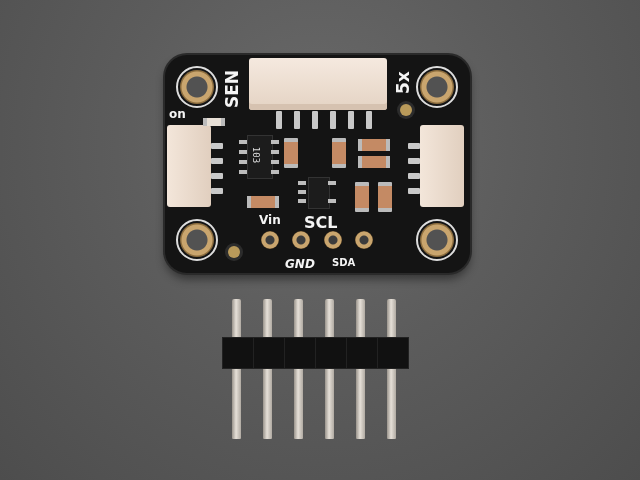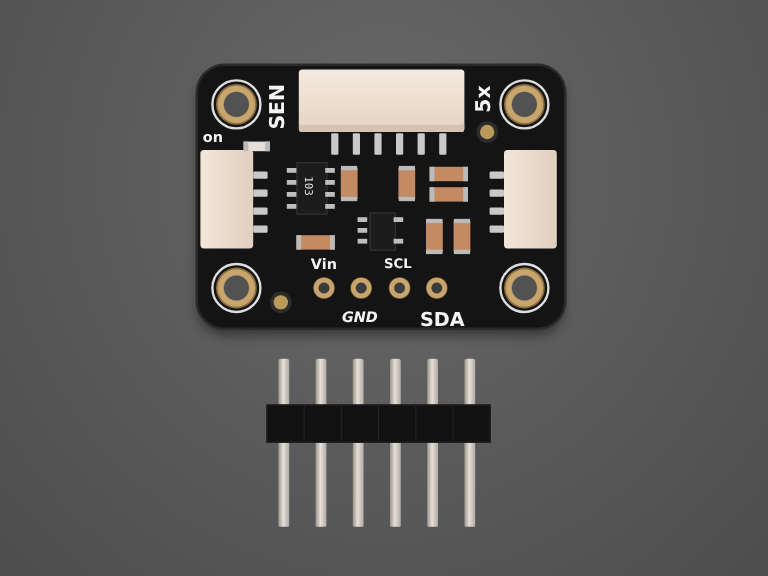--- a/index.html
+++ b/index.html
@@ -87,22 +87,22 @@
   <div class="caph" style="left:358px;top:139px;"></div>
   <div class="caph" style="left:358px;top:156px;"></div>
   <div class="caph" style="left:247px;top:196px;"></div>
   <div class="caph" style="left:203px;top:118px;width:14px;height:8px;background:#e8e0d6;"></div>
 
   <span class="silk silk-rot" style="left:222px;top:108px;font-size:17px;">SEN</span>
   <span class="silk silk-rot" style="left:393px;top:94px;font-size:17px;">5x</span>
   <span class="silk" style="left:169px;top:107px;font-size:12px;">on</span>
   <span class="silk" style="left:259px;top:213px;font-size:12px;">Vin</span>
   <span class="silk" style="left:285px;top:257px;font-size:12px;font-style:italic;">GND</span>
-  <span class="silk" style="left:320px;top:213px;font-size:11px;">SCL</span>
-  <span class="silk" style="left:350px;top:257px;font-size:16px;">SDA</span>
+  <span class="silk" style="left:304px;top:213px;font-size:16px;">SCL</span>
+  <span class="silk" style="left:332px;top:257px;font-size:10px;">SDA</span>
 
   <div class="pad" style="left:261px;top:231px;"></div>
   <div class="pad" style="left:292px;top:231px;"></div>
   <div class="pad" style="left:324px;top:231px;"></div>
   <div class="pad" style="left:355px;top:231px;"></div>
 
   <div class="header">
     <div class="hpin" style="left:10px;"></div>
     <div class="hpin" style="left:41px;"></div>
     <div class="hpin" style="left:72px;"></div>

